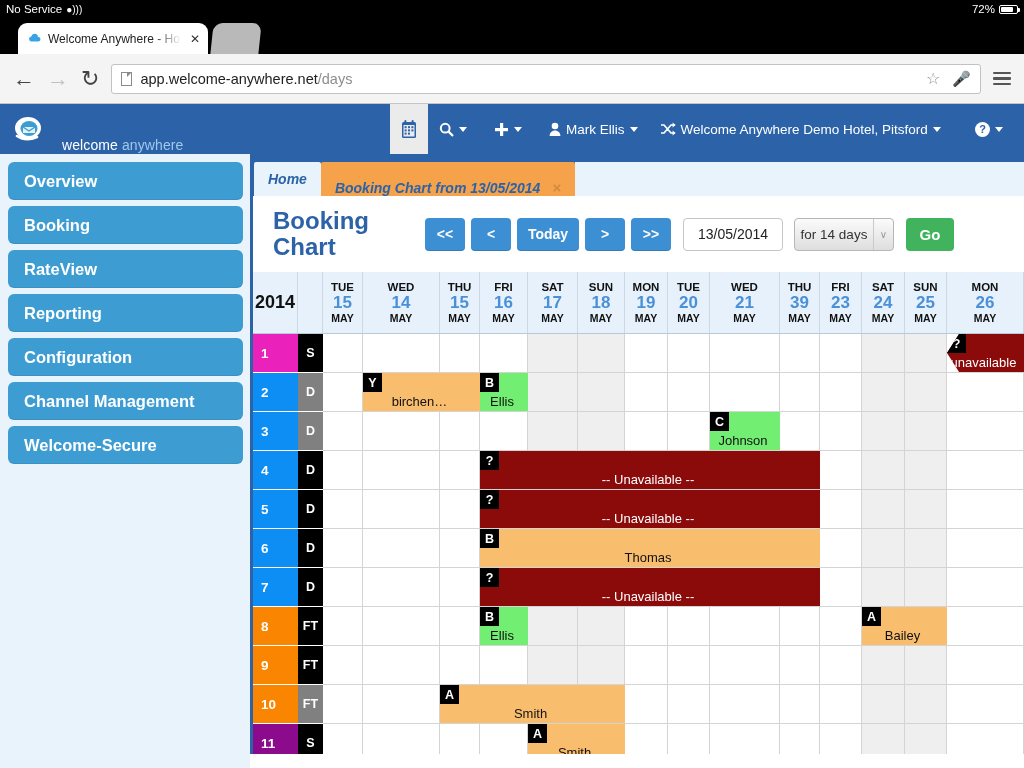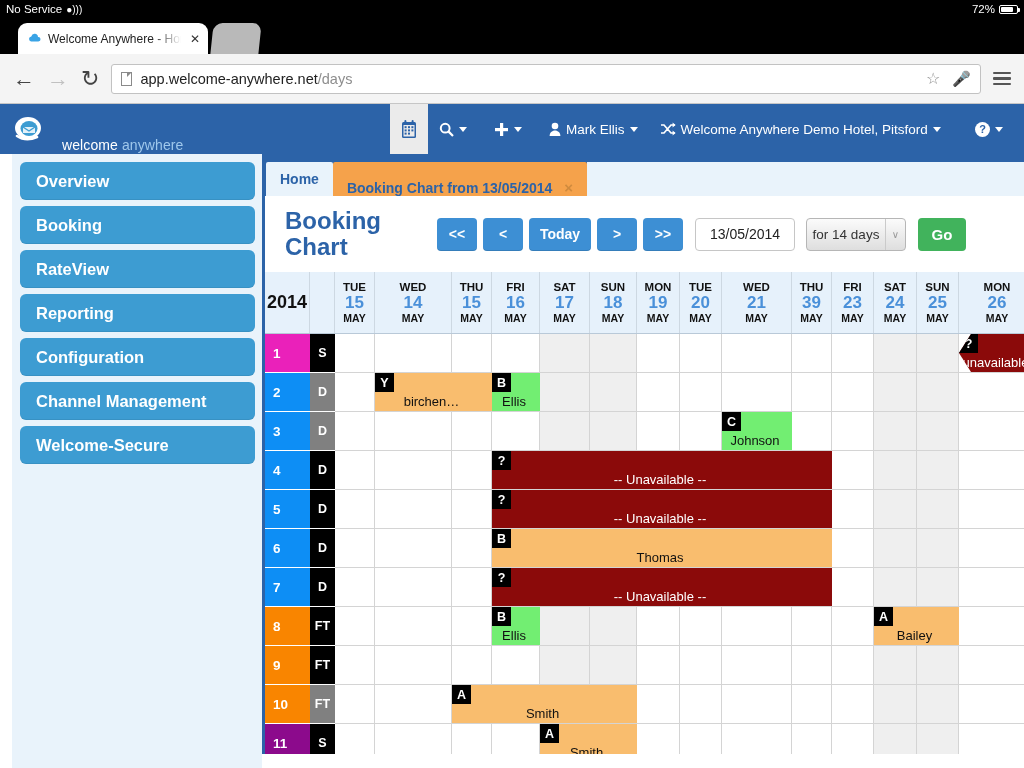--- a/index.html
+++ b/index.html
@@ -99,35 +99,35 @@
   #help-item { margin-left:auto; padding-right:16px; }
   .circ-q {
     width:15px;height:15px;border-radius:50%;background:#fff;color:#2c63a8;
     font-size:11px;font-weight:bold;display:flex;align-items:center;justify-content:center;
   }
 
   
   #app-body { display:flex; height: 614px; }
 
   #sidebar {
-    width:250px; background:#e9f3fb; padding:8px 0 0 8px; flex:none;margin-left:12px;
+    width:250px; background:#e9f3fb; padding:8px 0 0 8px; flex:none;
   }
   .side-item {
     width:235px; height:38px; margin-bottom:6px;
     background:#3d9cd2; border-radius:6px;
     display:flex; align-items:center; padding-left:16px;
     color:#fff; font-size:16.5px; font-weight:bold; cursor:pointer;
     box-shadow: inset 0 -1px 0 rgba(0,0,0,.07);
   }
 
   #content { flex:1; background:#fff; position:relative; }
 
   
   #tabbar {
-    height:42px; background:#2c63a8; display:flex; align-items:flex-end; padding-left:4px;
+    height:42px; background:#2c63a8; display:flex; align-items:flex-end; padding-left:4px;font-style:italic;
   }
   .ctab {
     height:34px; display:flex; align-items:center; gap:12px;
     padding:0 14px; font-size:14px; font-weight:bold; cursor:pointer;
     border-radius:2px 2px 0 0;
   }
   #ctab-home { background:#e9f3fb; color:#2c63a8; }
   #ctab-chart { background:#f5a24b; color:#2c63a8;align-items:flex-end; }
   .ctab-x { color:#d08b3e; font-size:15px; font-weight:bold; }
   #tabbar-rest { flex:1; height:34px; background:#e9f3fb; }

